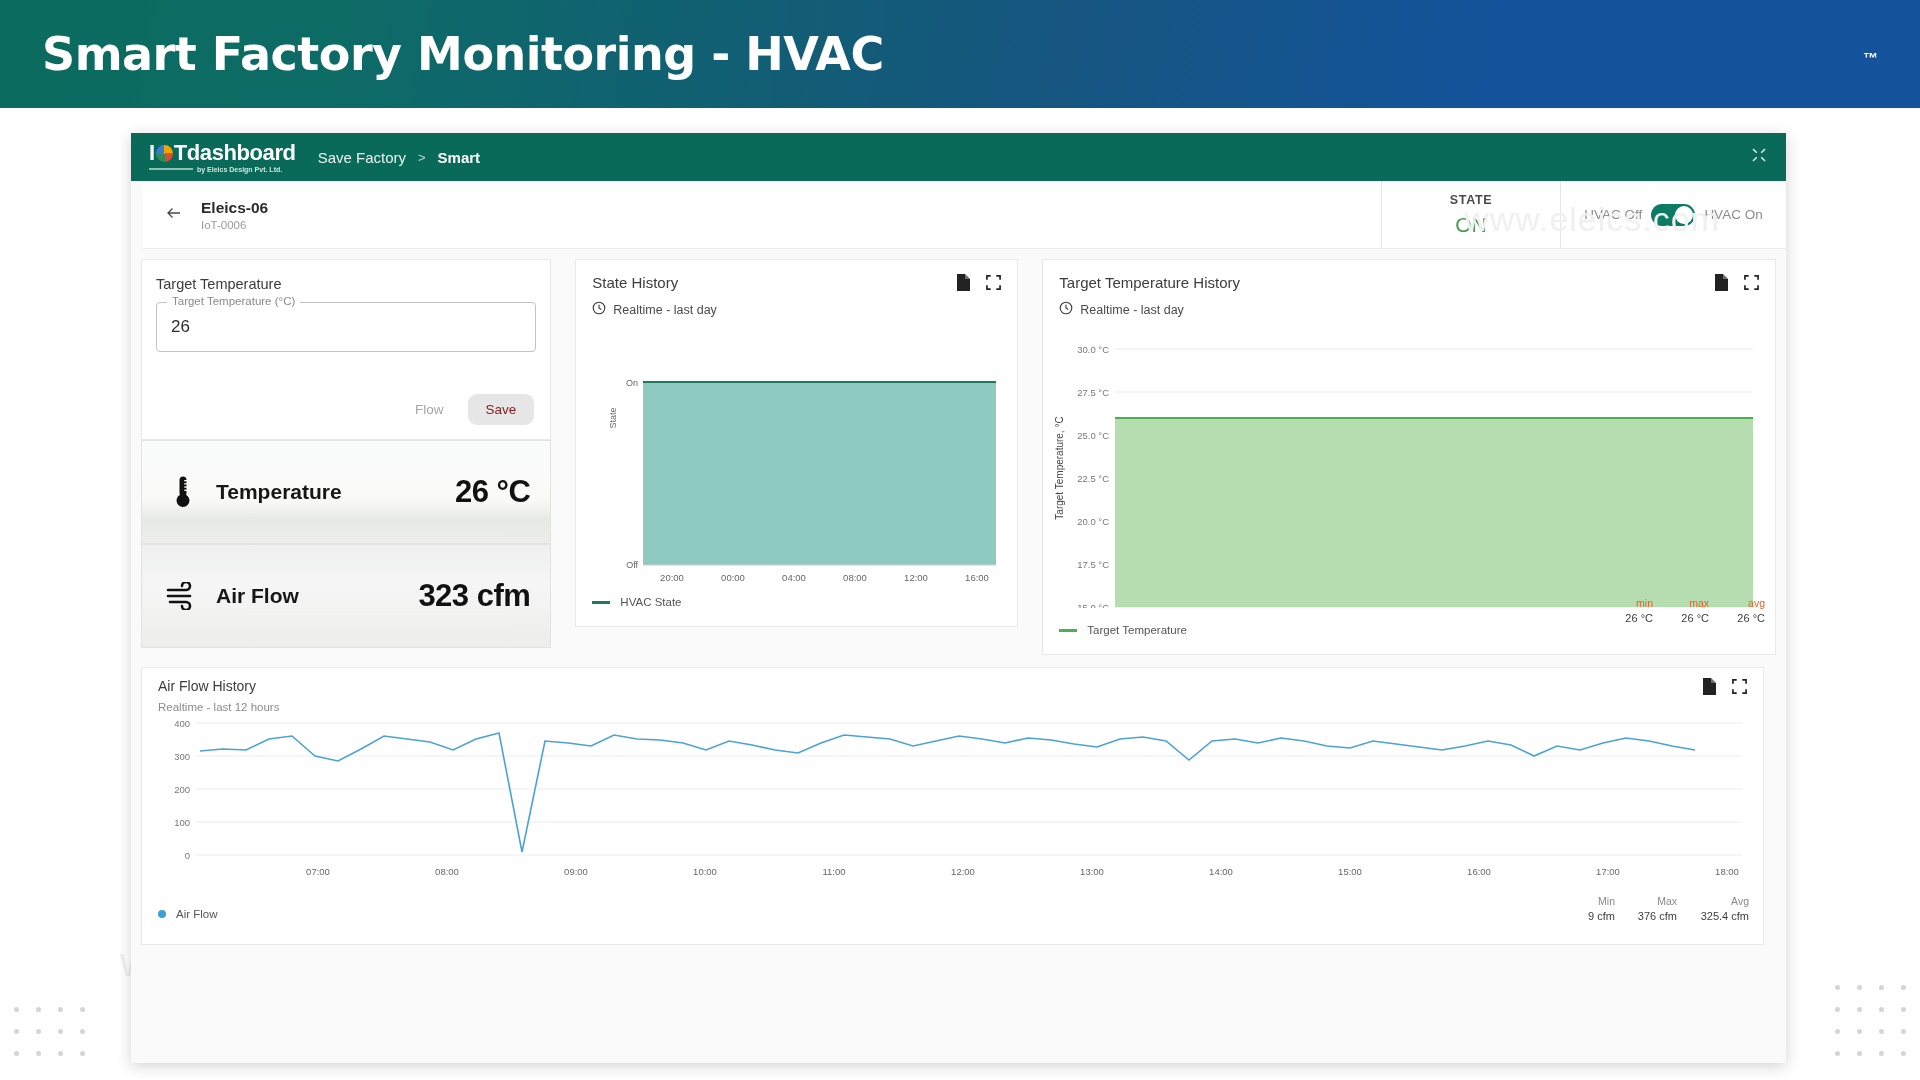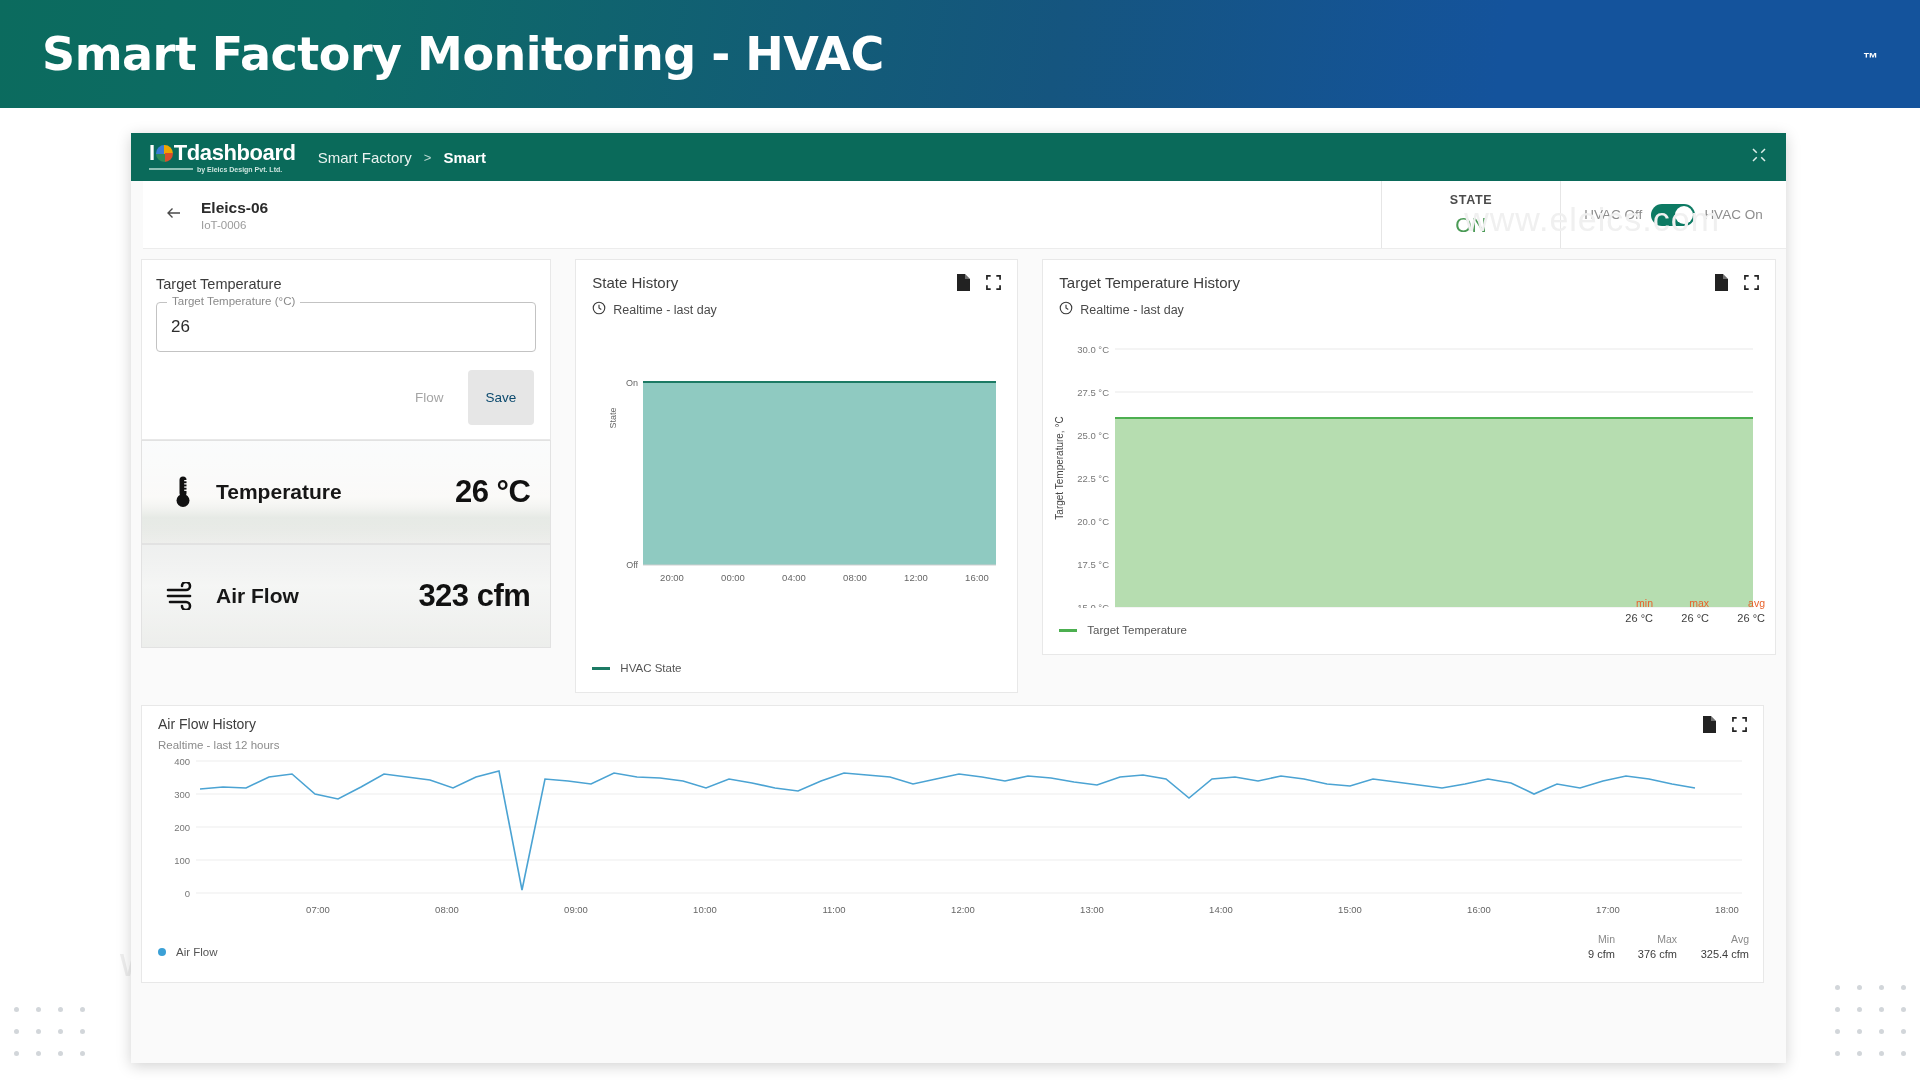--- a/index.html
+++ b/index.html
@@ -96,21 +96,21 @@
     position:relative; border:1px solid #c3c3c3; border-radius:4px; height:50px;
     display:flex; align-items:center; padding:0 14px;
   }
   .field-label {
     position:absolute; top:-8px; left:10px; background:#fff; padding:0 5px;
     font-size:11.5px; color:#8a8a8a;
   }
   .field-value { font-size:17px; color:#2d2d2d; }
   .tt-actions { position:absolute; right:16px; bottom:14px; display:flex; align-items:center; gap:14px;}
   .btn-undo { font-size:13.5px; color:#a5a5a5; padding:6px 10px;}
-  .btn-save { font-size:13.5px; color:#0c4a6e; background:#e6e6e6; border-radius:4px; padding:20px 18px;}
+  .btn-save { font-size:13.5px; color:#7f1d1d; background:#e6e6e6; border-radius:9px; padding:8px 18px;}
 
   
   .metric {
     height:104px; position:relative; overflow:hidden; border:1px solid #e2e2e2;
     display:flex; align-items:center;
   }
   .metric.temp { background:linear-gradient(180deg,#e9eef1 0%, #f3f1ec 55%, #cfd6cd 75%, #e8e9e6 100%); }
   .metric.temp::after{
     content:""; position:absolute; inset:0;
     background:linear-gradient(180deg,rgba(255,255,255,.80) 0%,rgba(255,255,255,.62) 62%,rgba(255,255,255,.25) 100%);
@@ -198,21 +198,21 @@
         <span>I</span>
         <span class="globe"></span>
         <span>Tdashboard</span>
       </div>
       <div class="iot-logo-sub">
         <i class="rule"></i>
         <span>by Eleics Design Pvt. Ltd.</span>
       </div>
     </div>
     <div class="crumbs">
-      <span>Smart Factory</span>
+      <span>Save Factory</span>
       <span class="sep">&gt;</span>
       <span class="cur">Smart</span>
     </div>
     <div class="topbar-spacer"></div>
     <div class="collapse-icon">
       <svg width="18" height="18" viewBox="0 0 24 24" fill="none" stroke="#dff0ea" stroke-width="2">
         <path d="M4 4l5 5M20 4l-5 5M4 20l5-5M20 20l-5-5"></path>
       </svg>
     </div>
   </div>
@@ -284,21 +284,21 @@
                 <path d="M2 14h22"></path>
                 <path d="M4 20h16a4 4 0 1 1-4 4"></path>
               </svg>
             </span>
             <span class="metric-name">Air Flow</span>
             <span class="metric-val">323 cfm</span>
           </div>
         </div>
       </div>
 
-      <div class="chart-card" style="width:443px;height:434px;">
+      <div class="chart-card" style="width:443px;height:368px;">
         <div class="chart-head">
           <span class="chart-title">State History</span>
           <span class="chart-tools">
             <span>
               <svg width="14" height="17" viewBox="0 0 14 17" fill="#222">
                 <path d="M1 0h8l5 5v12H1z"></path>
                   <path d="M9 0v5h5" fill="#fff" opacity=".35"></path>
               </svg>
             </span>
             <span>

